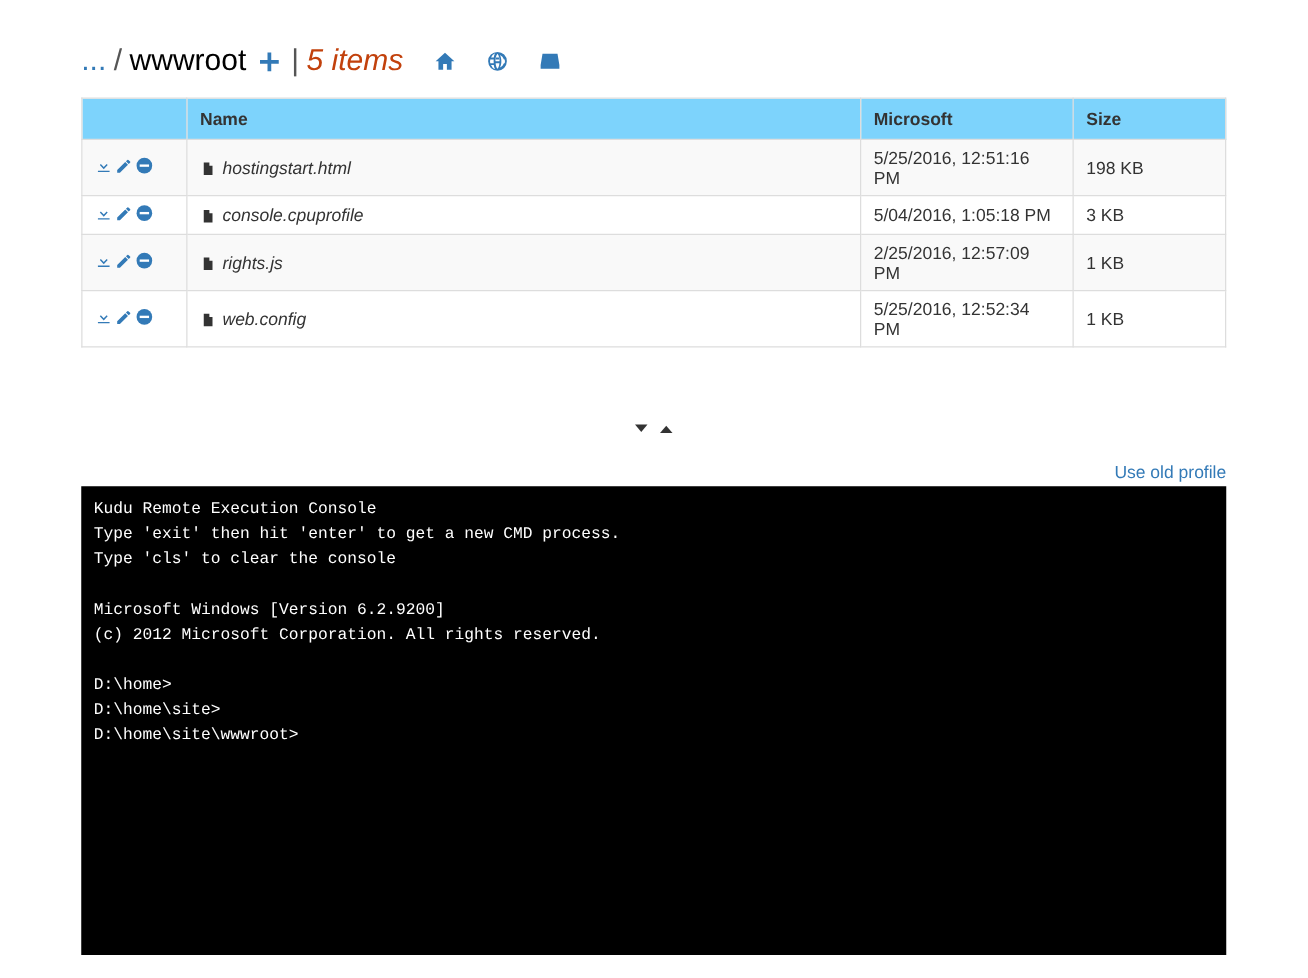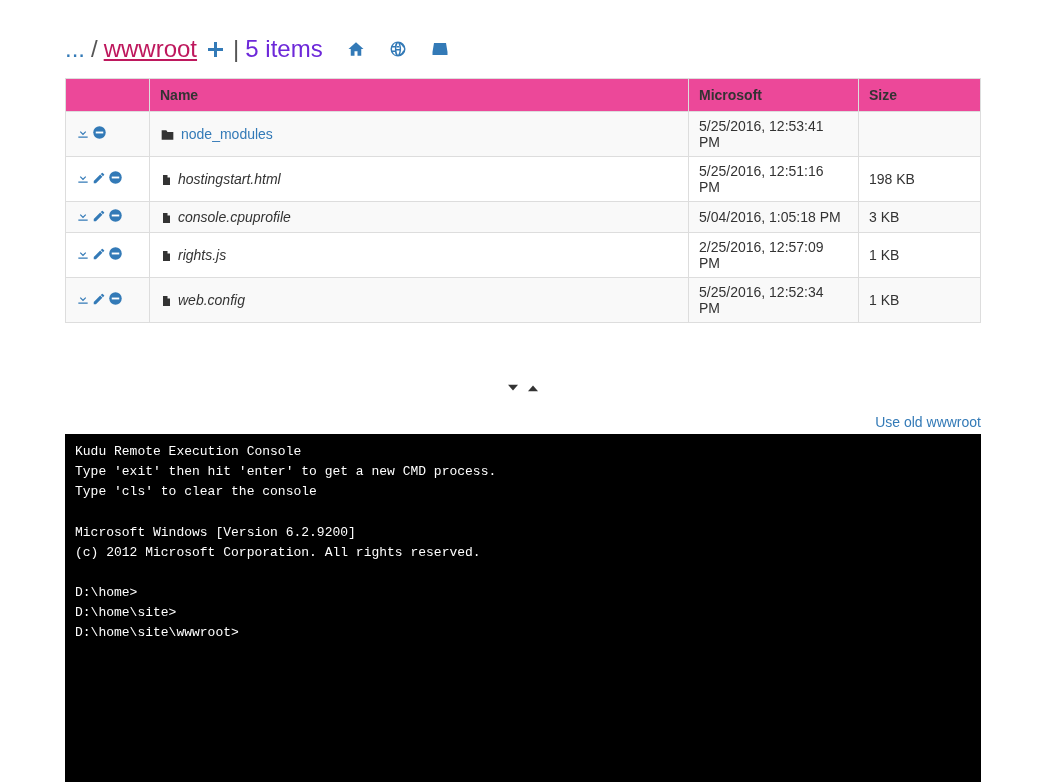--- a/index.html
+++ b/index.html
@@ -17,35 +17,35 @@
   .breadcrumb {
     font-size: 24px;
     color: #333;
     margin: 15px 0 15px 0;
     display: flex;
     align-items: center;
     gap: 6px;
   }
   .breadcrumb .link { color: #337ab7; cursor: pointer; }
   .breadcrumb .sep { color: #555; }
-  .breadcrumb .current { color: #be185d; text-decoration: underline; }
+  .breadcrumb .current { color: #000000; }
   .breadcrumb .plus { color: #337ab7; cursor: pointer; font-weight: bold; font-size: 26px; padding: 0 2px; }
   .breadcrumb .pipe { color: #555; }
-  .breadcrumb .count { color: #6d28d9; }
+  .breadcrumb .count { color: #c2410c; font-style: italic; }
   .breadcrumb .nav-icons { display: inline-flex; gap: 24px; margin-left: 18px; }
   .breadcrumb .nav-icon { color: #337ab7; cursor: pointer; display:inline-flex; }
 
   table.files {
     width: 100%;
     border-collapse: collapse;
     border: 1px solid #ddd;
   }
   table.files th {
     text-align: left;
-    background: #ec4899;
+    background: #7dd3fc;
     border: 1px solid #ddd;
     padding: 8px 10px;
     font-weight: bold;
   }
   table.files td {
     border: 1px solid #ddd;
     padding: 6px 10px;
     vertical-align: middle;
   }
   table.files tr:nth-child(odd) td { background: #f9f9f9; }
@@ -136,40 +136,20 @@
         <th class="size-cell">Size</th>
       </tr>
     </thead>
     <tbody id="file-rows">
         <tr>
           <td class="actions-cell"><span class="icon-btn">
               <svg width="14" height="14" viewBox="0 0 24 24">
                 <path fill="currentColor" d="M12 3v10l4-4 1.4 1.4L12 16 6.6 10.4 8 9l4 4V3h0zM4 18h16v2H4z"></path>
               </svg>
             </span><span class="icon-btn">
-              <svg width="15" height="15" viewBox="0 0 24 24">
-                <circle cx="12" cy="12" r="10" fill="currentColor"></circle>
-                <rect x="6" y="10.5" width="12" height="3" fill="#fff"></rect>
-              </svg>
-            </span></td>
-          <td class="name-cell"><span class="folder-icon">
-              <svg width="15" height="14" viewBox="0 0 24 24">
-                <path fill="currentColor" d="M10 4H2v16h20V7H12l-2-3z"></path>
-                <path fill="#fff" d="M2 9h20v1H2z" opacity="0"></path>
-              </svg>
-            </span><span class="folder-link">node_modules</span></td>
-          <td class="mod-cell">5/25/2016, 12:53:41 PM</td>
-          <td class="size-cell"></td>
-        </tr>
-        <tr>
-          <td class="actions-cell"><span class="icon-btn">
-              <svg width="14" height="14" viewBox="0 0 24 24">
-                <path fill="currentColor" d="M12 3v10l4-4 1.4 1.4L12 16 6.6 10.4 8 9l4 4V3h0zM4 18h16v2H4z"></path>
-              </svg>
-            </span><span class="icon-btn">
               <svg width="14" height="14" viewBox="0 0 24 24">
                 <path fill="currentColor" d="M3 17.25V21h3.75L17.8 9.94l-3.75-3.75L3 17.25zM20.7 7.04a1 1 0 000-1.41l-2.34-2.34a1 1 0 00-1.41 0L15 5.24l3.75 3.75 1.95-1.95z"></path>
               </svg>
             </span><span class="icon-btn">
               <svg width="15" height="15" viewBox="0 0 24 24">
                 <circle cx="12" cy="12" r="10" fill="currentColor"></circle>
                 <rect x="6" y="10.5" width="12" height="3" fill="#fff"></rect>
               </svg>
             </span></td>
           <td class="name-cell"><span class="file-icon">
@@ -257,21 +237,21 @@
       <svg width="20" height="20" viewBox="0 0 24 24">
           <path fill="currentColor" d="M6 8l6 7 6-7z"></path>
         </svg>
     </span><span>
       <svg width="20" height="20" viewBox="0 0 24 24">
           <path fill="currentColor" d="M6 16l6-7 6 7z"></path>
         </svg>
     </span>
   </div>
 
-  <div class="old-console-link">Use old wwwroot</div>
+  <div class="old-console-link">Use old profile</div>
 
   <div class="console" id="console">Kudu Remote Execution Console
 Type 'exit' then hit 'enter' to get a new CMD process.
 Type 'cls' to clear the console
 
 Microsoft Windows [Version 6.2.9200]
 (c) 2012 Microsoft Corporation. All rights reserved.
 
 D:\home&gt;
 D:\home\site&gt;

